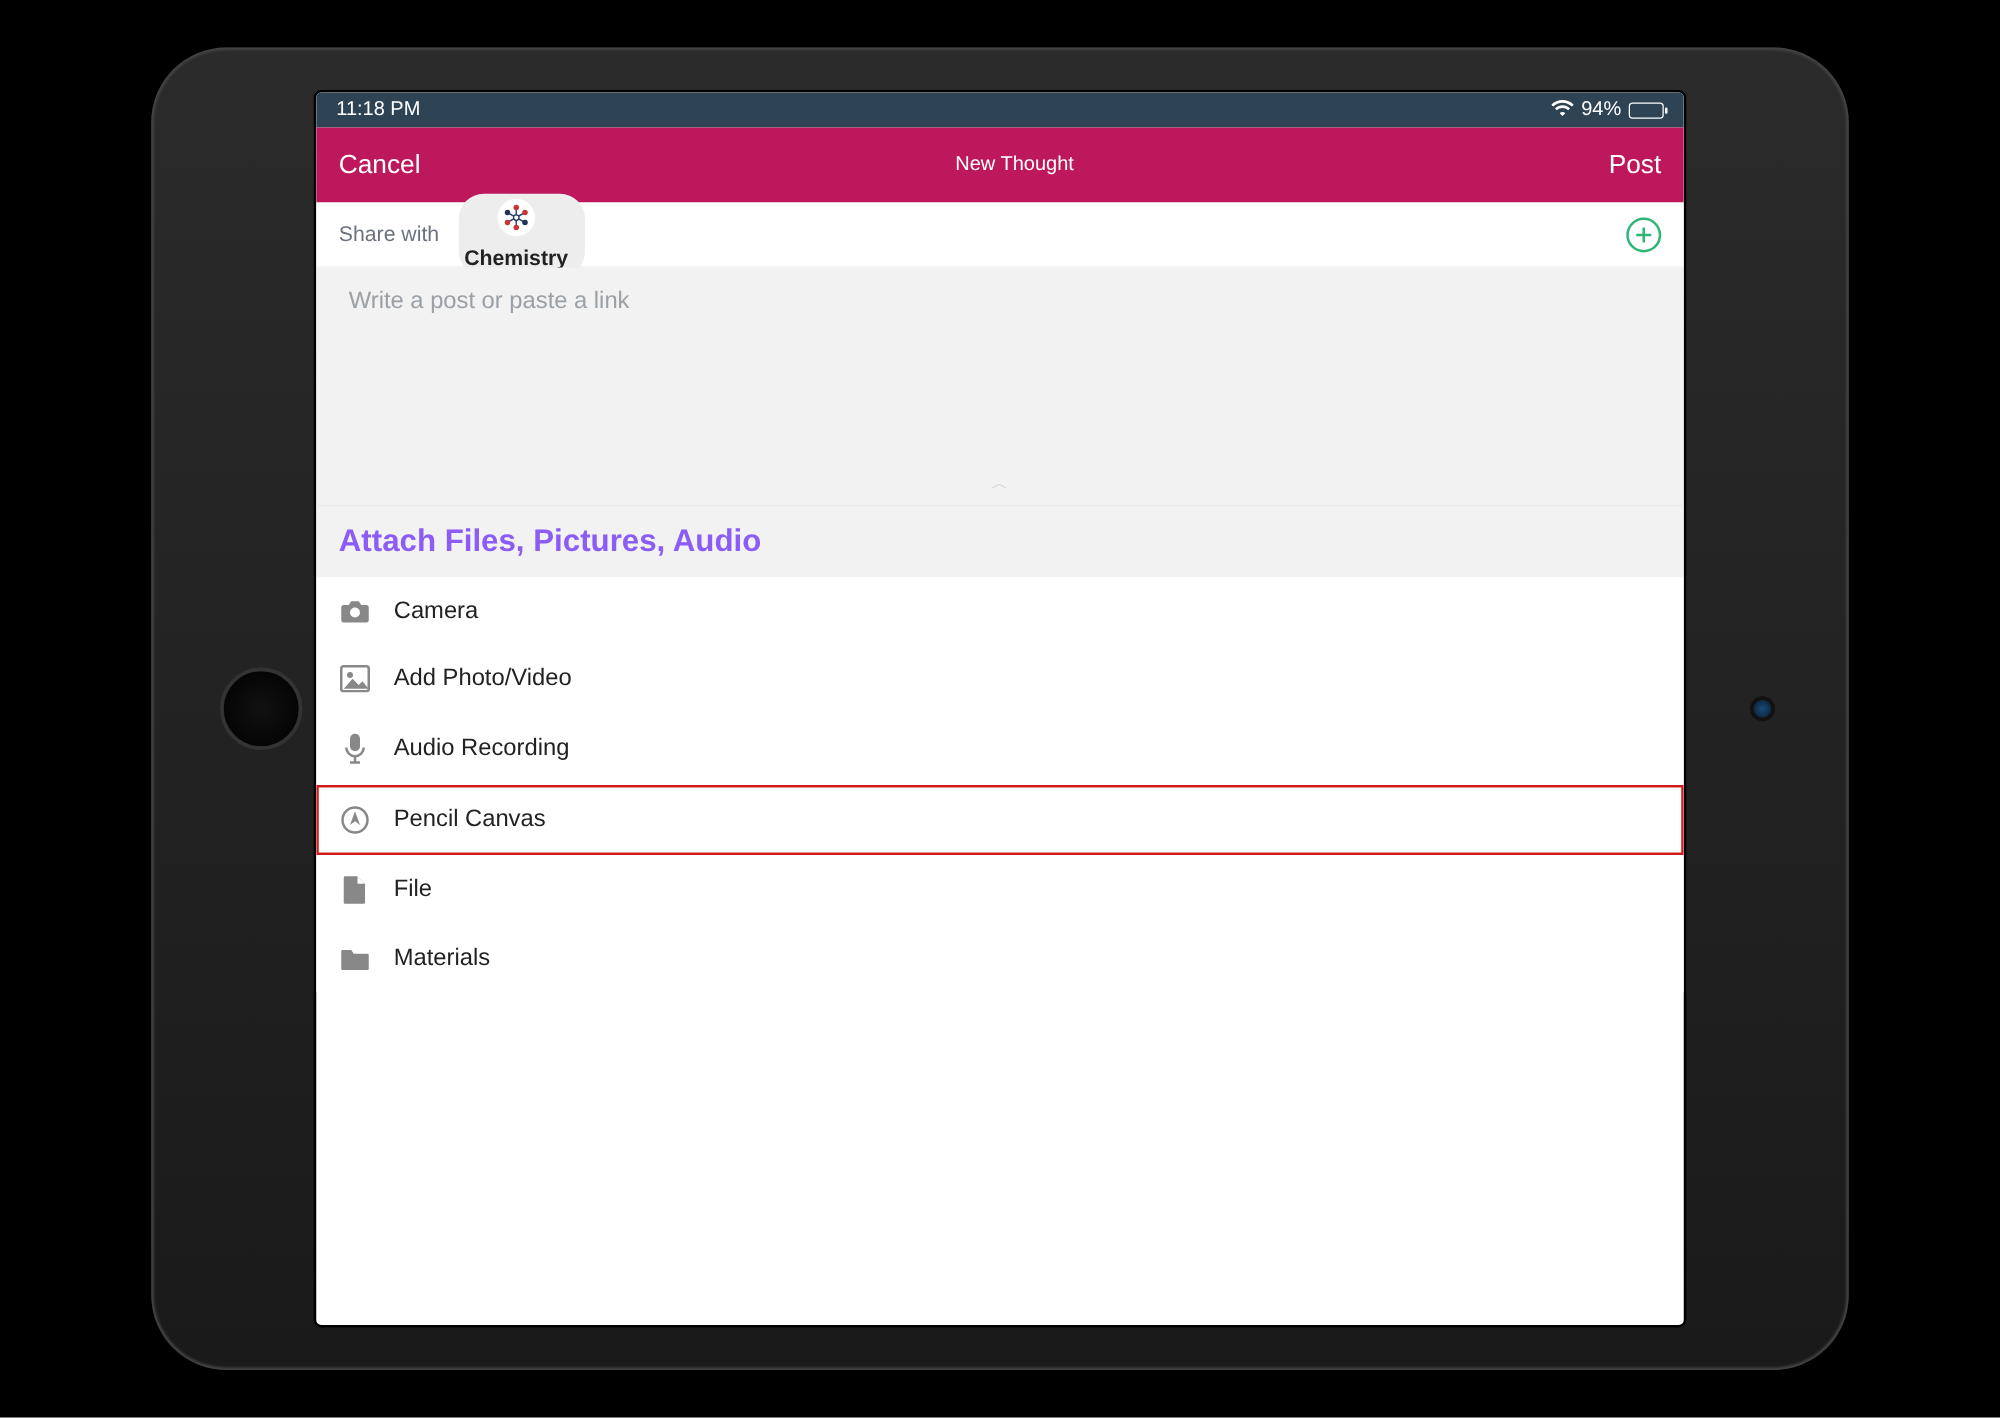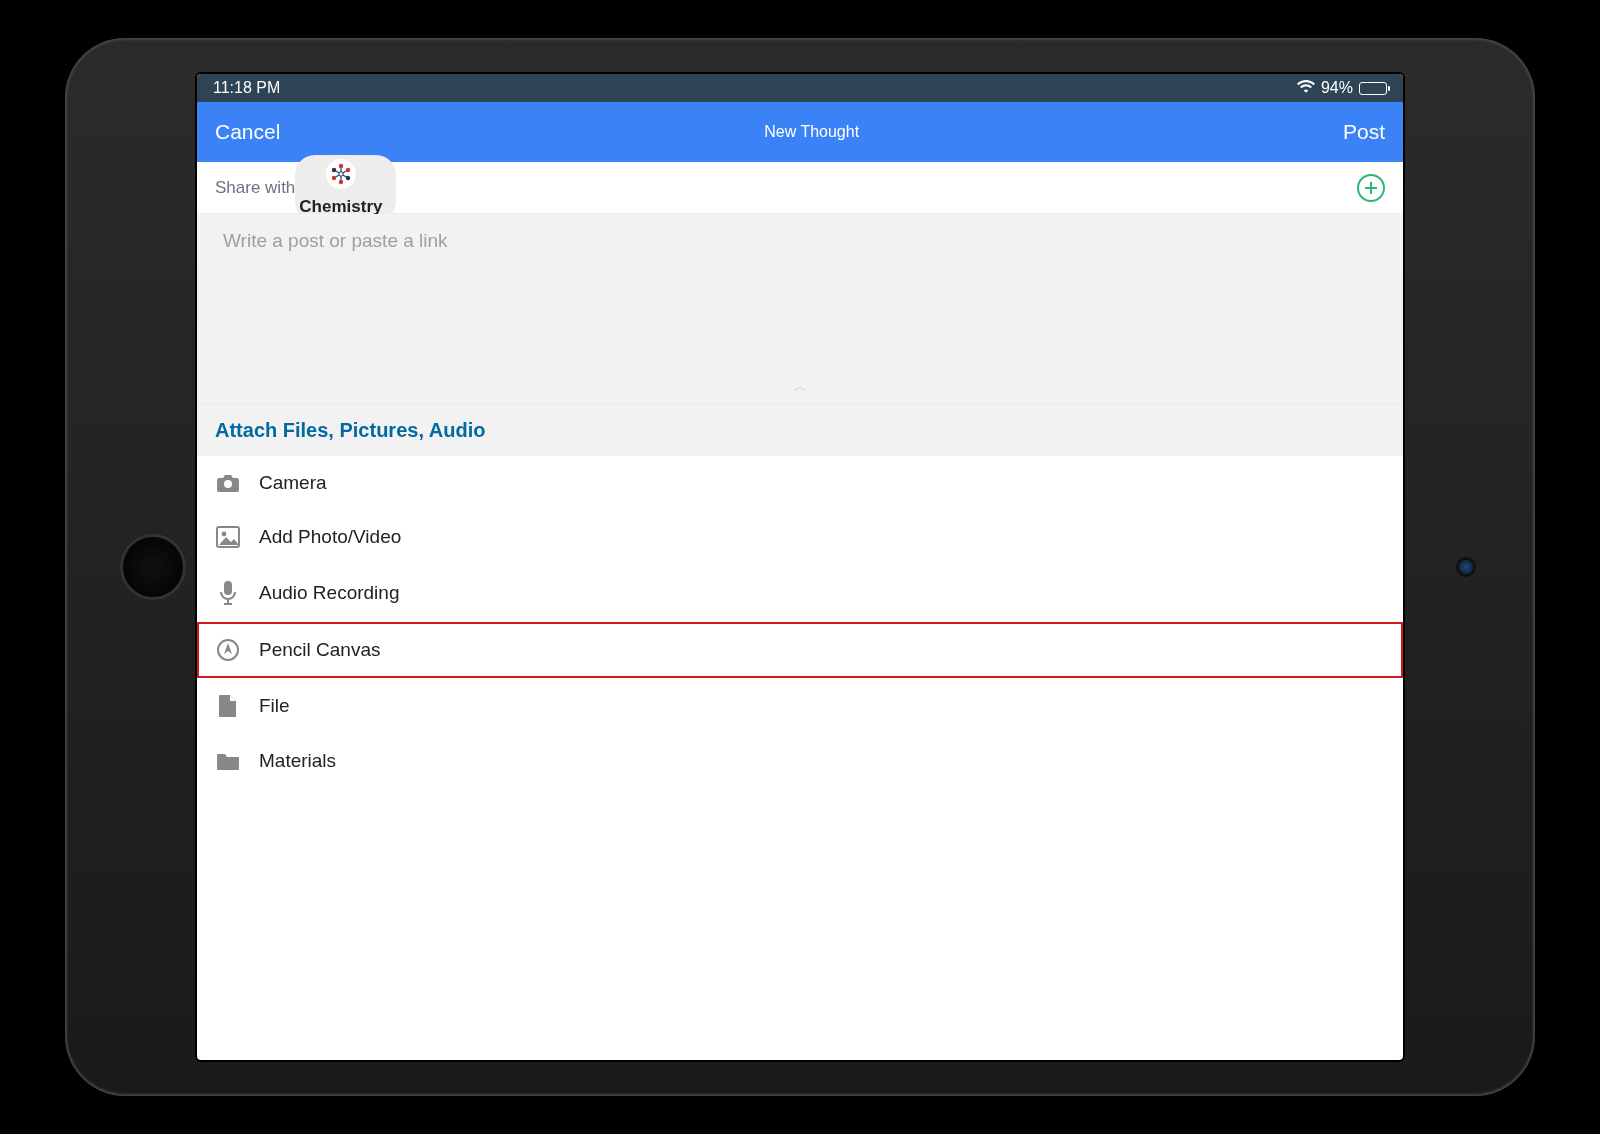--- a/index.html
+++ b/index.html
@@ -6,21 +6,21 @@
   body {
     background: #000;
     font-family: -apple-system, BlinkMacSystemFont, "Segoe UI", Helvetica, Arial, sans-serif;
     width: 1600px;
     height: 1134px;
     display: flex;
     align-items: center;
     justify-content: center;
   }
   .ipad-frame {
-    width: 1470px;
+    width: 1358px;
     height: 1058px;
     background: linear-gradient(#2b2b2b,#1a1a1a);
     border-radius: 60px;
     padding: 34px 130px 34px 130px;
     position: relative;
     box-shadow: inset 0 0 2px 2px #444;
   }
   .home-button {
     position: absolute;
     left: 55px;
@@ -69,36 +69,37 @@
   .battery {
     width: 28px; height: 13px; border: 1.5px solid #fff; border-radius: 3px; position: relative;
   }
   .battery::after {
     content: ""; position: absolute; right: -4px; top: 3px; width: 2.5px; height: 5px; background: #fff; border-radius: 1px;
   }
   .battery-fill { background: #fff; width: 100%; height: 100%; border-radius: 1px; }
   
   .navbar {
     height: 60px;
-    background: #3b82f6;
+    background: #be185d;
     color: #fff;
     display: flex;
     align-items: center;
     justify-content: space-between;
     padding: 0 18px;
   }
   .nav-title { font-size: 16px; font-weight: 400; }
   .nav-btn { font-size: 21px; cursor: pointer; }
   
   .sharewith {
     height: 52px;
     background: #fff;
     display: flex;
     align-items: center;
     padding: 0 18px;
+    gap: 16px;
     border-bottom: 1px solid #eee;
   }
   .sharewith-label { color: #6b7280; font-size: 17px; }
   .chip {
     display: flex; align-items: center; gap: 8px;
     background: #ededed; border-radius: 20px; padding: 4px 14px 4px 4px;
     font-weight: 700; font-size: 17px; color: #222; flex-direction: column;
   }
   .chip-avatar {
     width: 30px; height: 30px; border-radius: 50%; background: #fff;
@@ -122,22 +123,22 @@
   }
   .compose-caret {
     position: absolute; bottom: 8px; left: 50%; transform: translateX(-50%);
     color: #d0d0d0; font-size: 14px;
   }
   
   .section-head {
     background: #f2f2f2;
     padding: 14px 18px;
     font-weight: 700;
-    font-size: 20px;
-    color: #0369a1;
+    font-size: 25px;
+    color: #8b5cf6;
     border-top: 1px solid #e8e8e8;
   }
   
   .list { background: #fff; }
   .row {
     display: flex; align-items: center; gap: 18px;
     padding: 16px 18px; cursor: pointer;
     font-size: 19px; color: #222;
   }
   .row + .row { }

